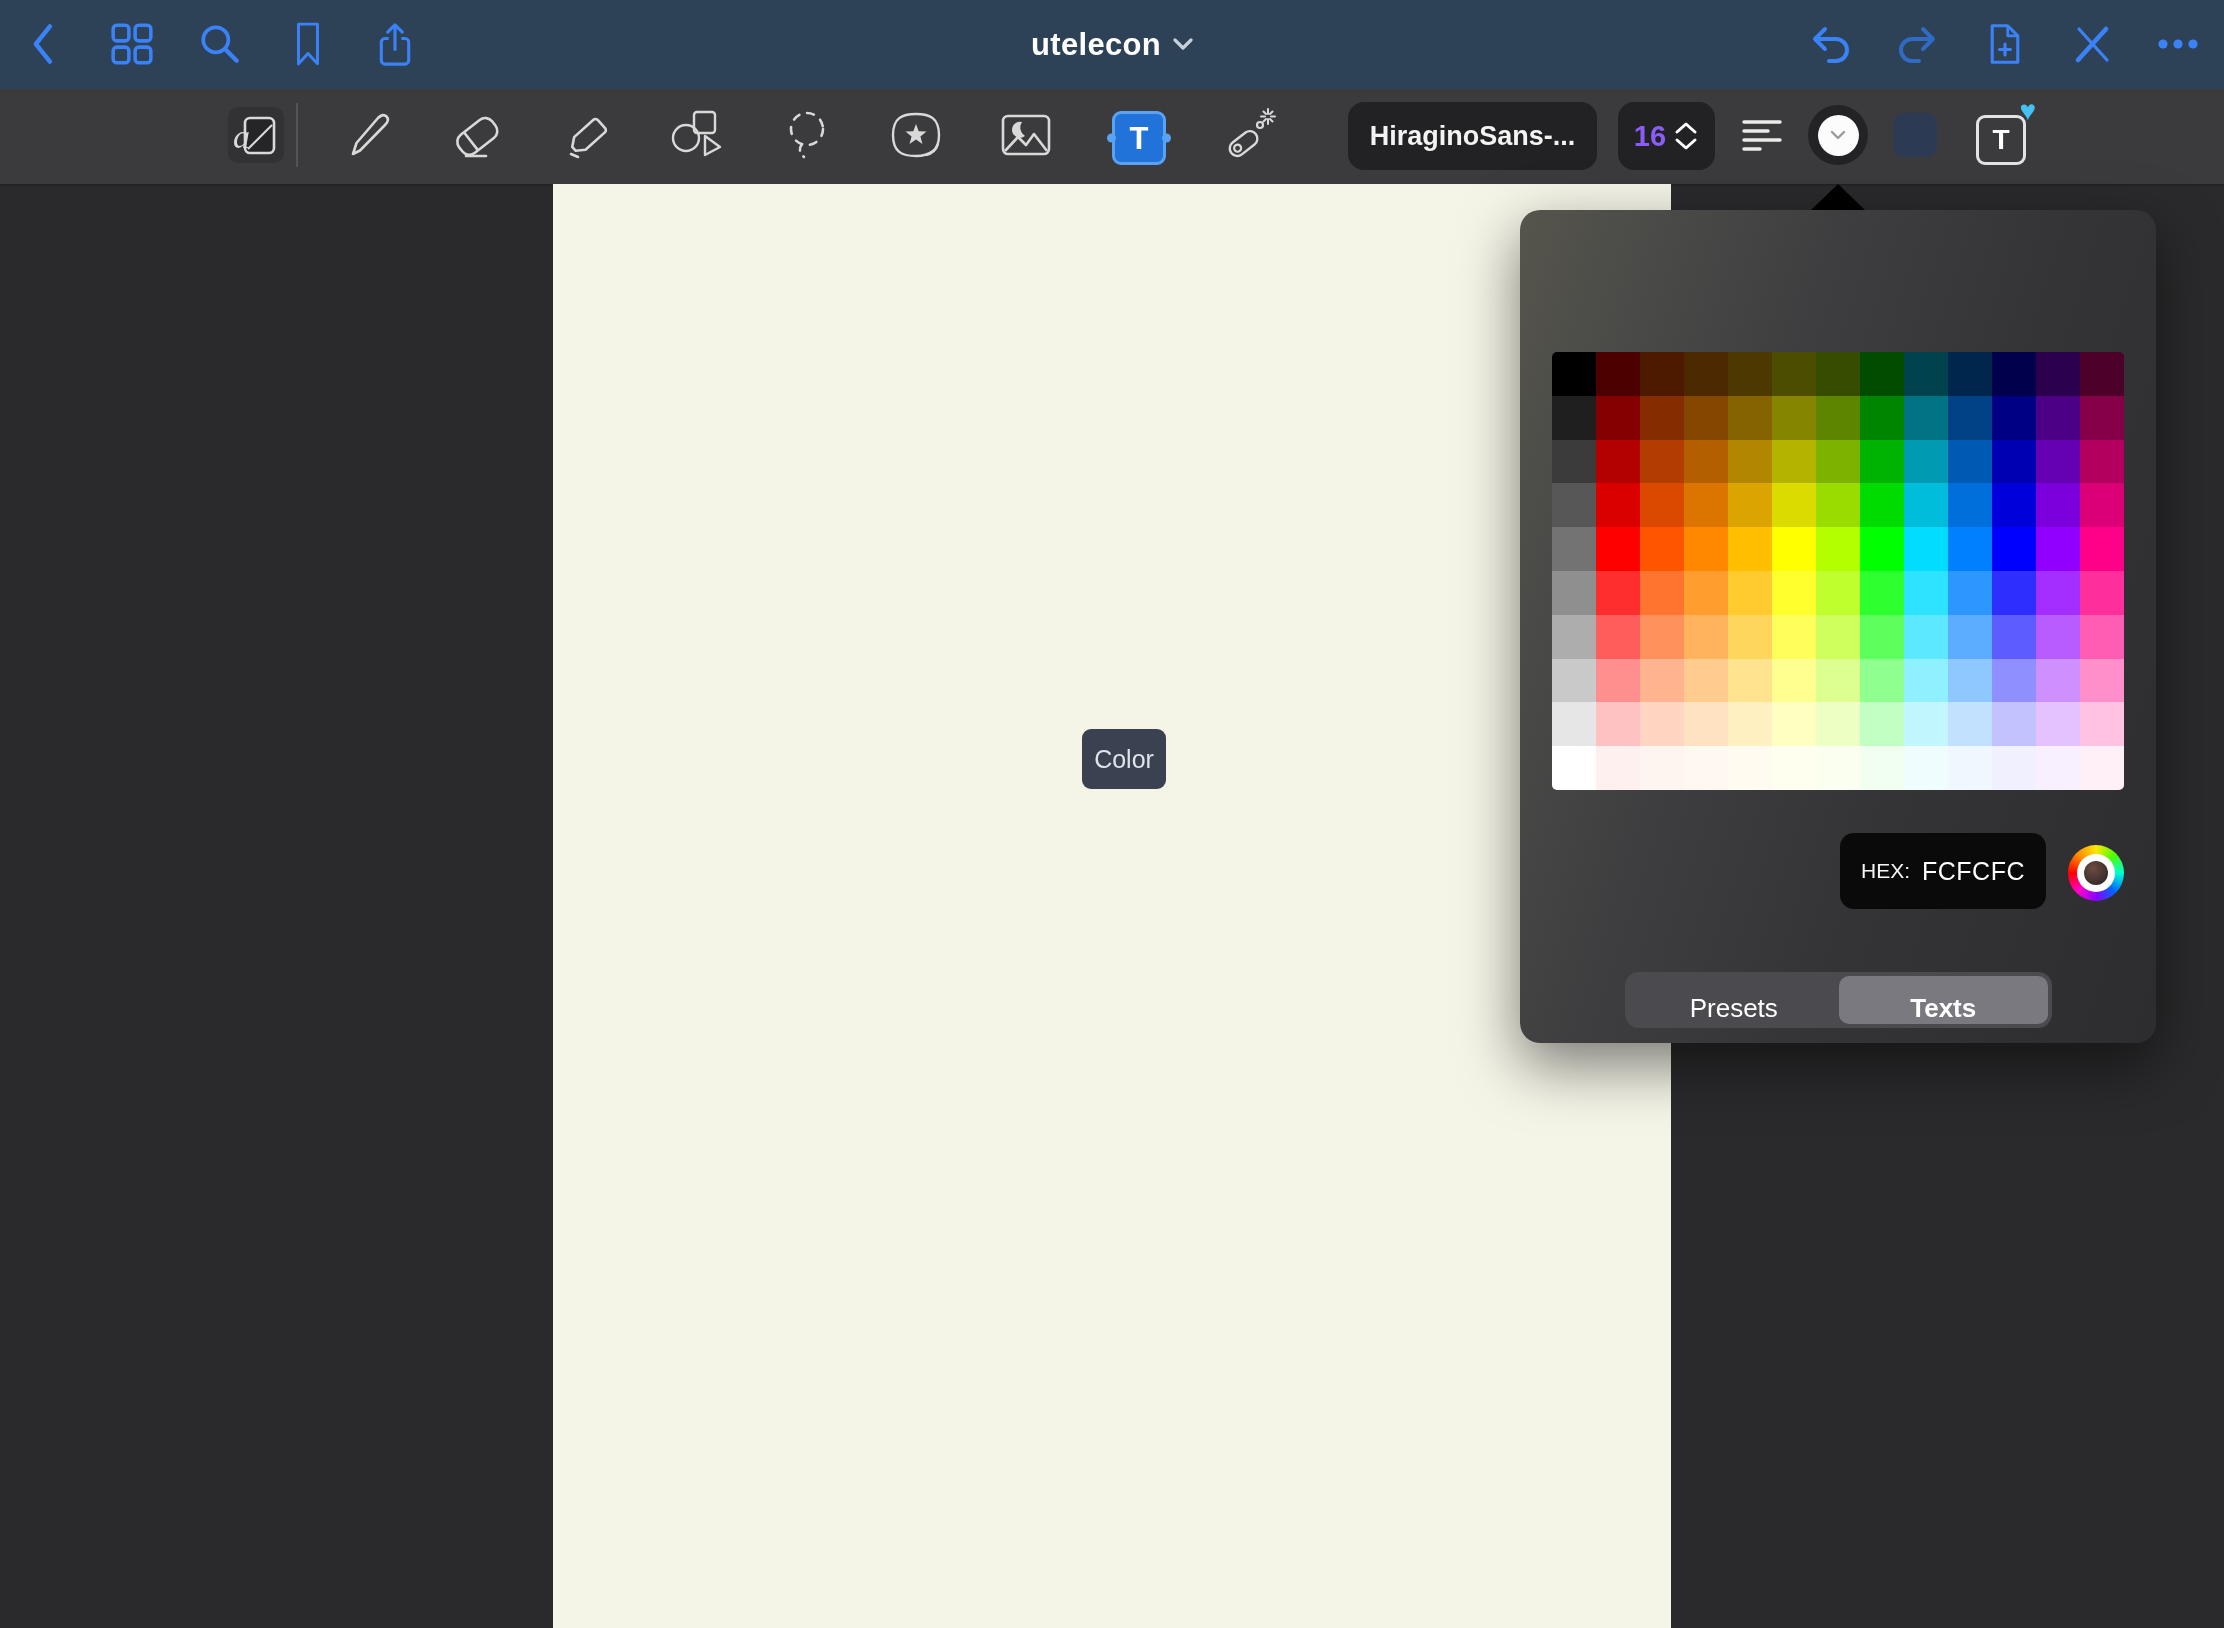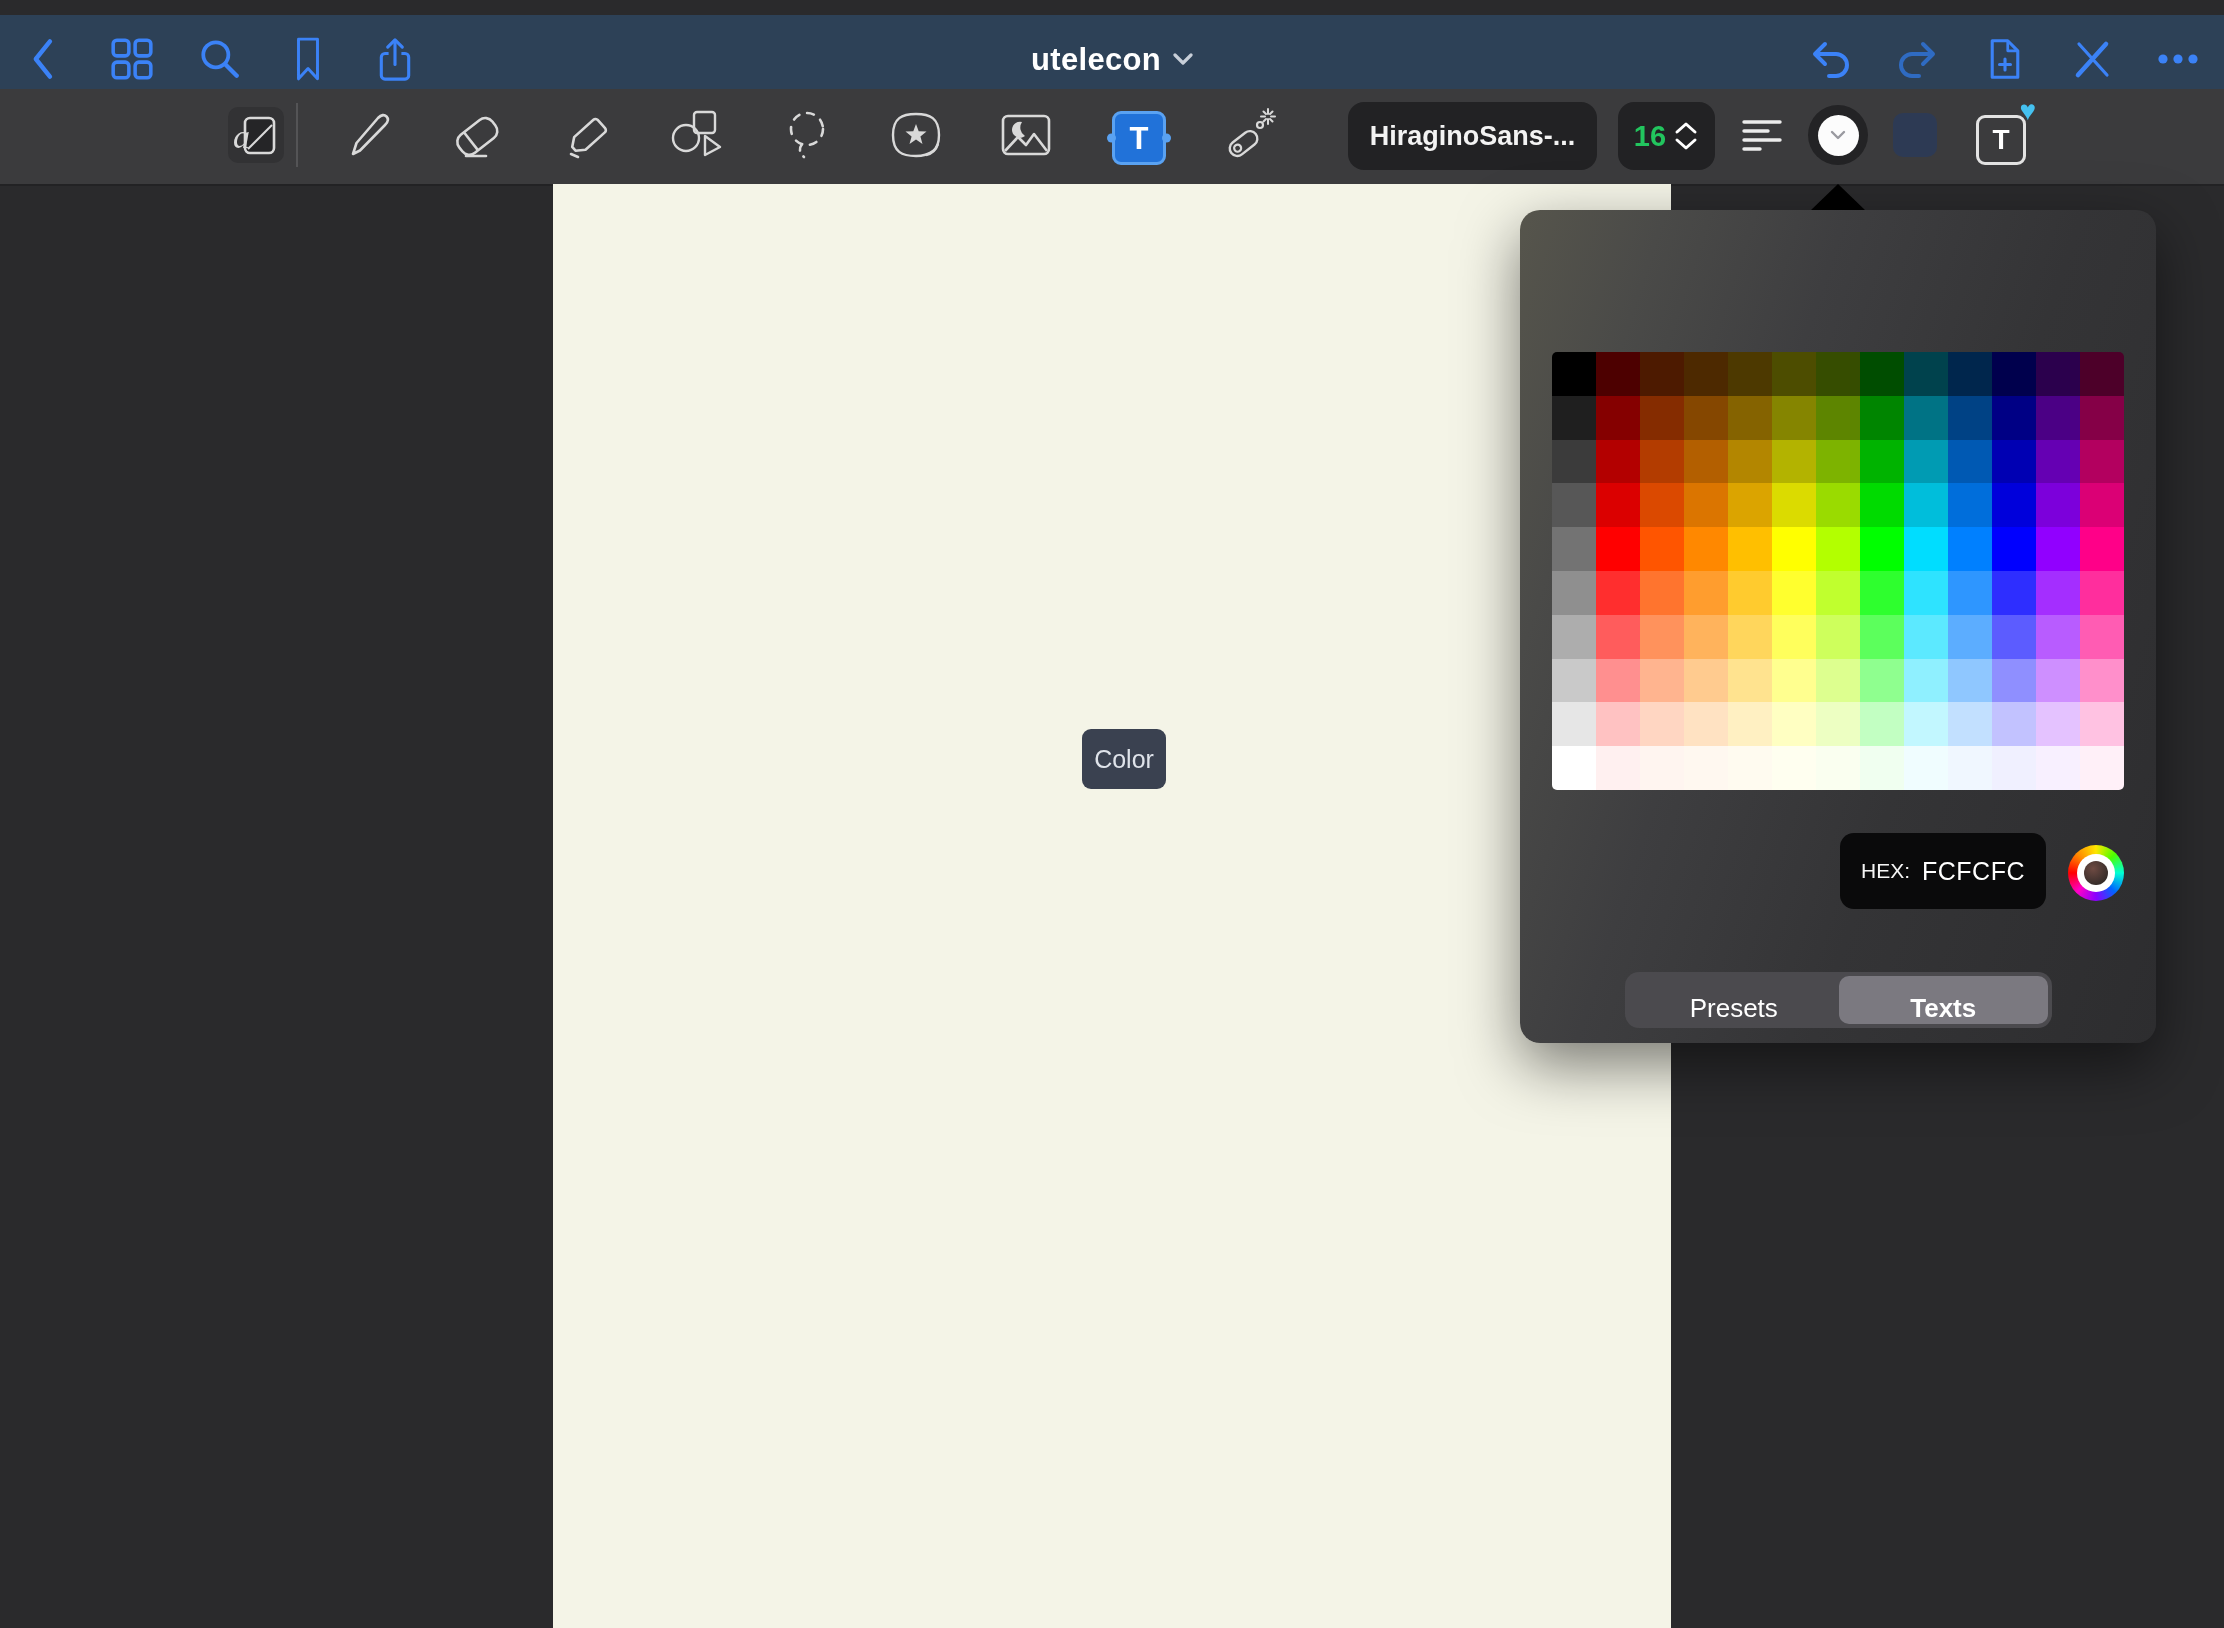--- a/index.html
+++ b/index.html
@@ -4,40 +4,40 @@
 <style>
   html,body{margin:0;padding:0;}
   body{
     width:2224px;height:1628px;position:relative;overflow:hidden;
     background:#2a2a2c;
     font-family:"Liberation Sans", sans-serif;
     -webkit-font-smoothing:antialiased;
   }
 
   
-  .top-bar{position:absolute;left:0;top:15px;width:2224px;height:89px;background:#2d4157;}
+  .top-bar{position:absolute;left:0;top:0;width:2224px;height:89px;background:#2d4157;}
   .nav-btn{position:absolute;top:20px;width:48px;height:48px;display:flex;align-items:center;justify-content:center;cursor:pointer;}
   .title-wrap{position:absolute;left:0;top:0;width:100%;height:89px;display:flex;align-items:center;justify-content:center;gap:12px;pointer-events:none;}
   .doc-title{color:#ffffff;font-size:31px;font-weight:700;letter-spacing:.3px;}
 
   
   .toolbar{position:absolute;left:0;top:89px;width:2224px;height:95px;background:#3b3b3d;border-bottom:2px solid #222224;}
   .tool-btn{position:absolute;top:18px;width:56px;height:56px;display:flex;align-items:center;justify-content:center;cursor:pointer;border-radius:10px;}
   .tool-btn.dimmed-bg{background:#323234;}
   .tb-divider{position:absolute;left:296px;top:14px;width:2px;height:64px;background:#545456;}
   .text-tool-btn{position:absolute;left:1112px;top:22px;width:48px;height:48px;background:#2172d9;
     border:3px solid #5aa2f2;border-radius:9px;display:flex;align-items:center;justify-content:center;cursor:pointer;}
   .text-tool-btn .glyph{color:#ffffff;font-size:31px;font-weight:700;line-height:1;}
   .handle-dot{position:absolute;top:50%;width:9px;height:9px;border-radius:50%;background:#5aa2f2;transform:translateY(-50%);}
   .handle-dot.l{left:-8px;} .handle-dot.r{right:-8px;}
   .font-pill{position:absolute;left:1348px;top:13px;width:249px;height:68px;background:#222224;border-radius:16px;
     display:flex;align-items:center;justify-content:center;color:#f3f3f3;font-size:27px;font-weight:700;cursor:pointer;}
   .size-pill{position:absolute;left:1618px;top:13px;width:97px;height:68px;background:#222224;border-radius:16px;
     display:flex;align-items:center;justify-content:center;gap:7px;cursor:pointer;}
-  .size-pill .num{color:#22c55e;font-size:29px;font-weight:700;}
+  .size-pill .num{color:#8b5cf6;font-size:29px;font-weight:700;}
   .align-btn{position:absolute;left:1738px;top:24px;width:48px;height:48px;display:flex;align-items:center;justify-content:center;cursor:pointer;}
   .color-swatch{position:absolute;left:1808px;top:16px;width:60px;height:60px;border-radius:50%;background:#232325;
     display:flex;align-items:center;justify-content:center;cursor:pointer;}
   .color-swatch .well{width:41px;height:41px;border-radius:50%;background:#fcfcfc;display:flex;align-items:center;justify-content:center;}
   .inactive-well{position:absolute;left:1893px;top:24px;width:44px;height:44px;border-radius:10px;background:rgba(44,59,88,.85);}
   .tstyle-btn{position:absolute;left:1972px;top:14px;width:62px;height:62px;cursor:pointer;}
   .tstyle-box{position:absolute;left:4px;top:12px;width:44px;height:44px;border:3px solid #e3e3e3;border-radius:9px;
     display:flex;align-items:center;justify-content:center;color:#ffffff;font-size:28px;font-weight:700;}
   .tstyle-heart{position:absolute;right:-2px;top:-6px;font-size:28px;color:#45c1f0;line-height:1;}
 

